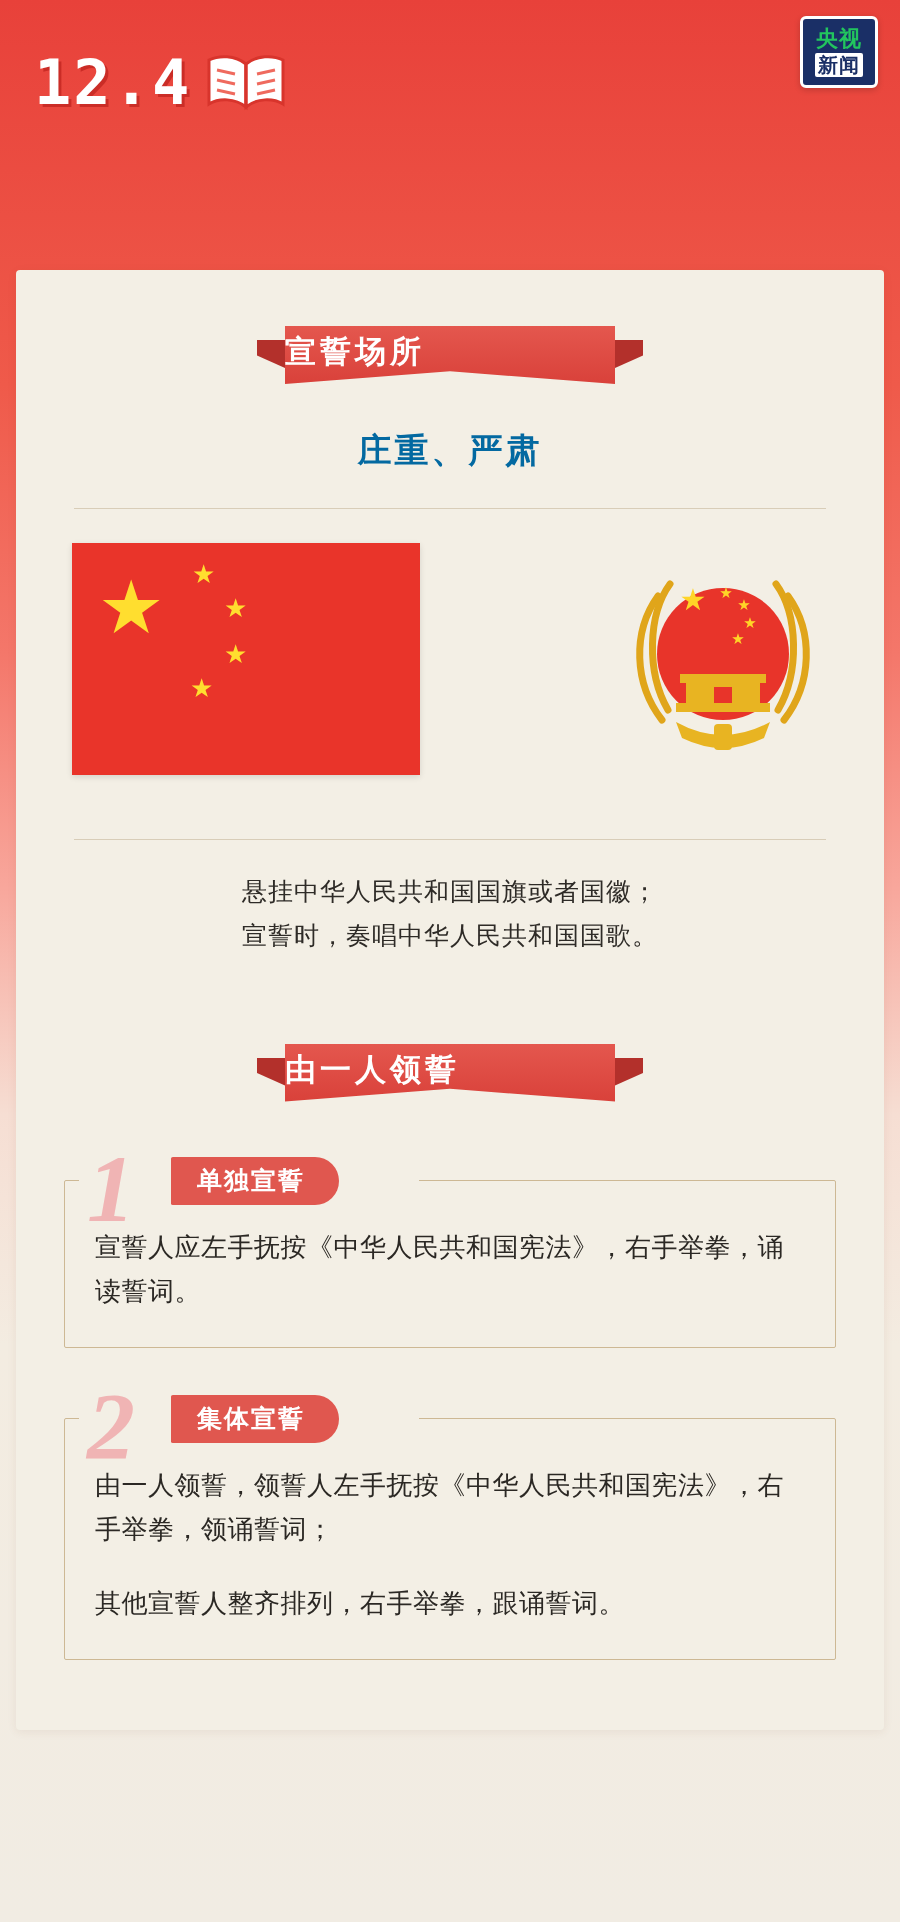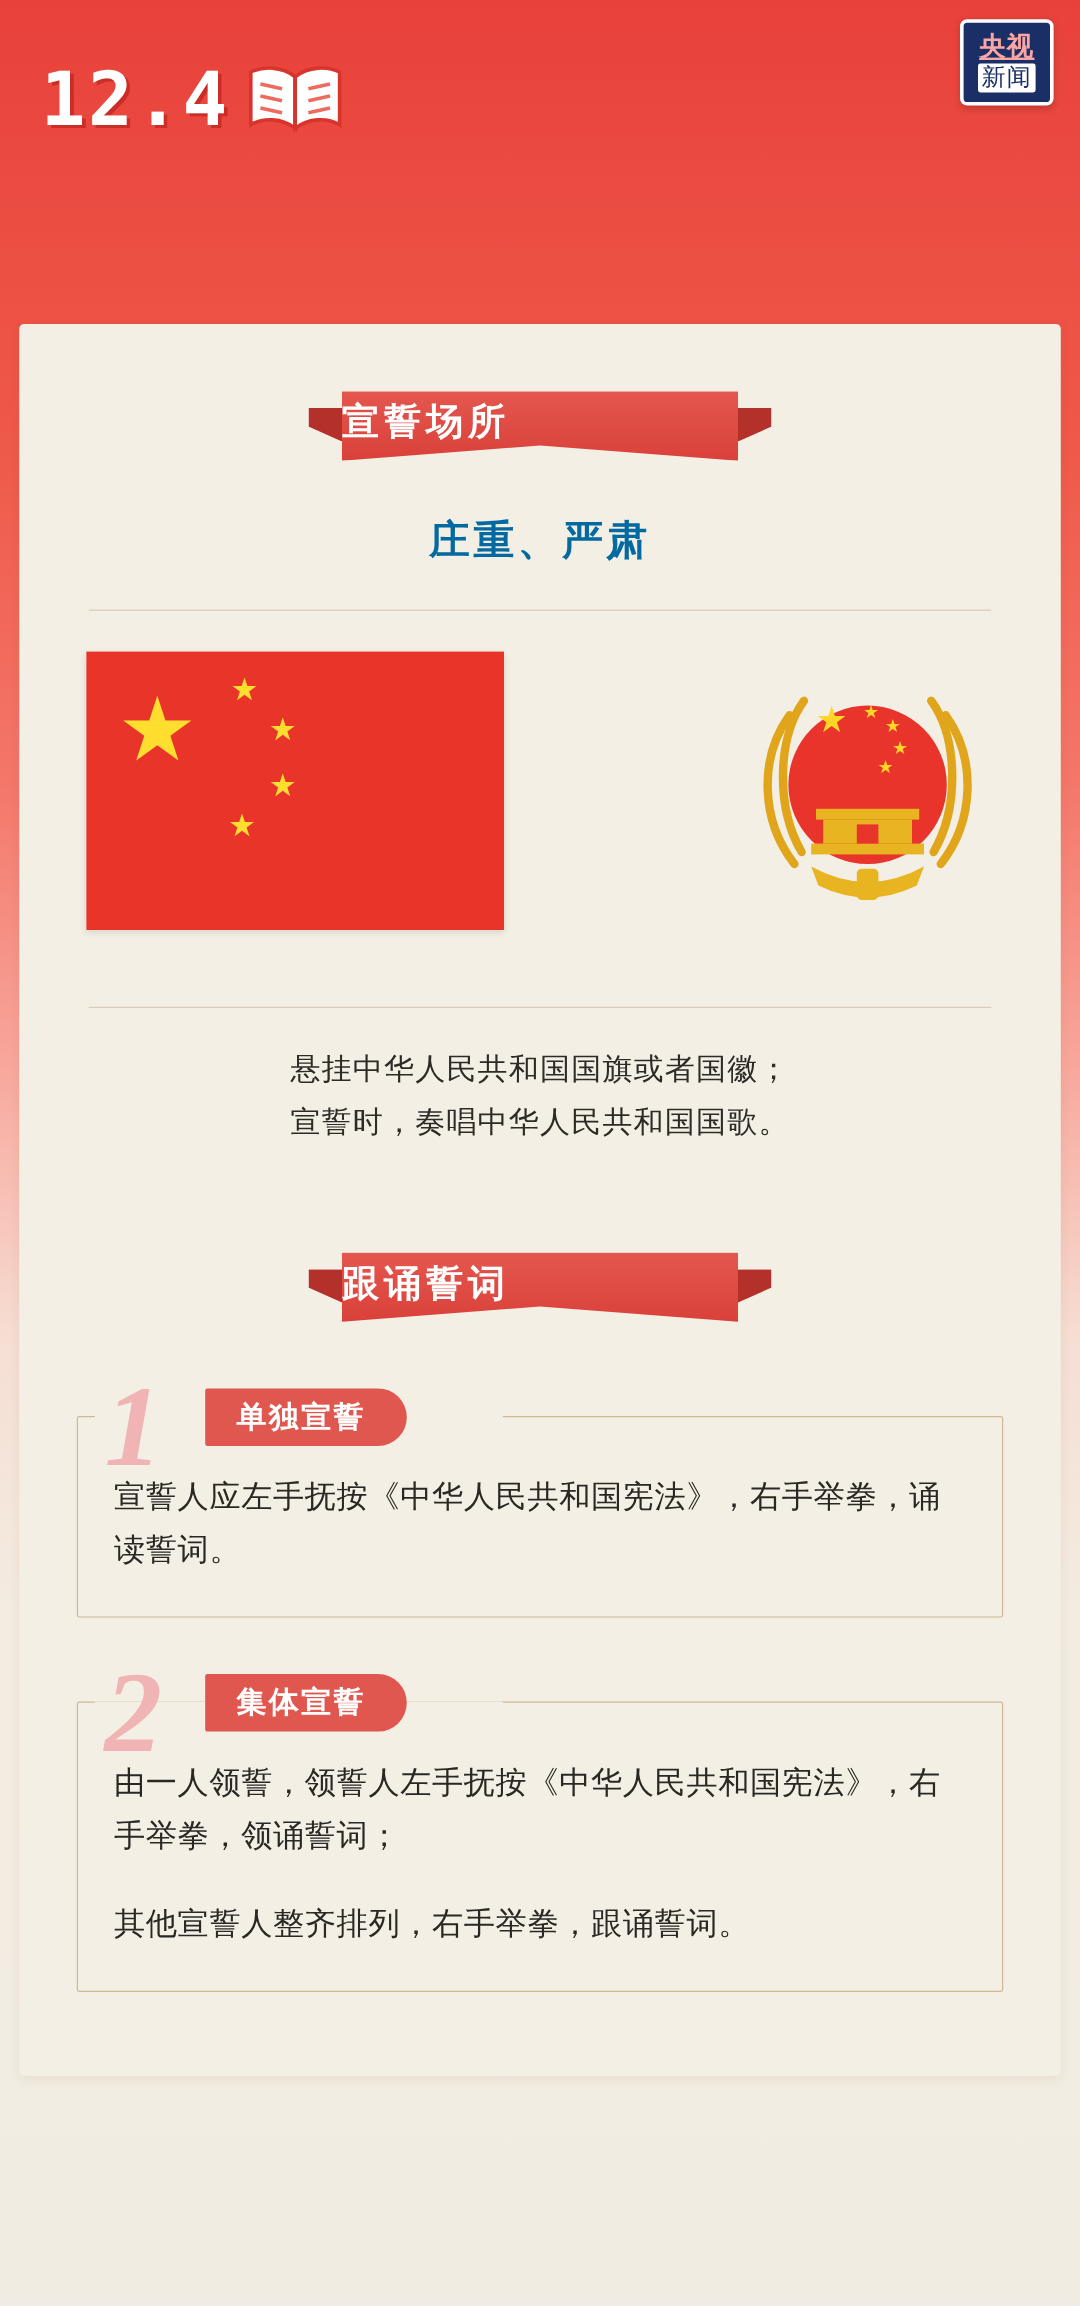--- a/index.html
+++ b/index.html
@@ -35,32 +35,31 @@
     border: 3px solid #ffffff;
     border-radius: 6px;
     display: flex;
     flex-direction: column;
     align-items: center;
     justify-content: center;
     gap: 2px;
     box-shadow: 0 2px 6px rgba(0,0,0,.18);
   }
   .logo-badge .l1 {
-    color: #fca5a5;
+    color: #22c55e;
     font-size: 22px;
     font-weight: bold;
     letter-spacing: 1px;
     line-height: 1.1;
-    text-decoration: underline;
   }
   .logo-badge .l2 {
     background: #ffffff;
     color: #1a2f66;
     font-size: 20px;
-    font-weight: normal;
+    font-weight: bold;
     letter-spacing: 1px;
     line-height: 1.2;
     padding: 0 3px;
     border-radius: 2px;
   }
 
   .date-row {
     display: flex;
     align-items: flex-start;
     gap: 12px;
@@ -341,21 +340,21 @@
       <div>悬挂中华人民共和国国旗或者国徽；</div>
       <div>宣誓时，奏唱中华人民共和国国歌。</div>
     </div>
 
     <div class="section-gap"></div>
 
     <div class="ribbon" style="margin-top:40px;">
       <div class="tail-l"></div>
       <div class="tail-r"></div>
       <div class="body">
-        <span>跟诵誓词</span>
+        <span>由一人领誓</span>
       </div>
     </div>
 
     <div class="item">
       <div class="item-box">
         <div class="item-mask"></div>
         <div class="item-num">1</div>
         <div class="item-tag">单独宣誓</div>
         <div class="item-text">宣誓人应左手抚按《中华人民共和国宪法》，右手举拳，诵读誓词。</div>
       </div>

